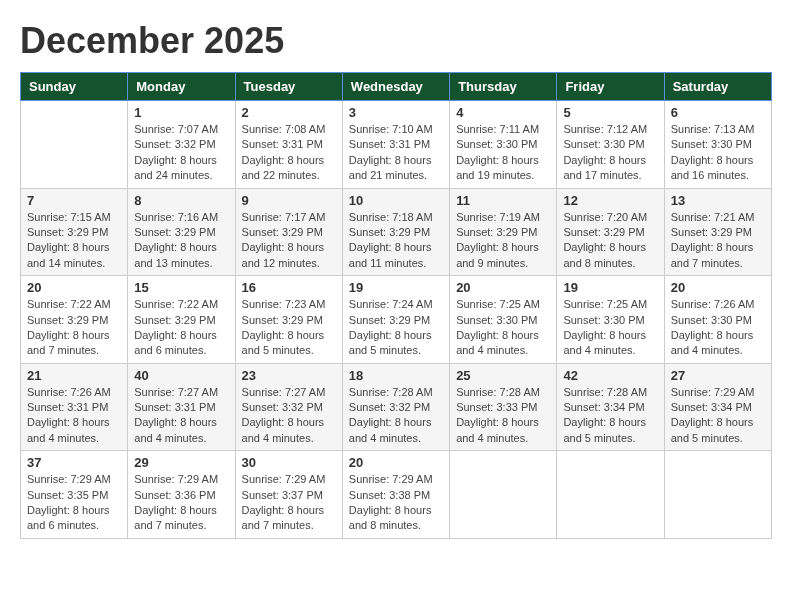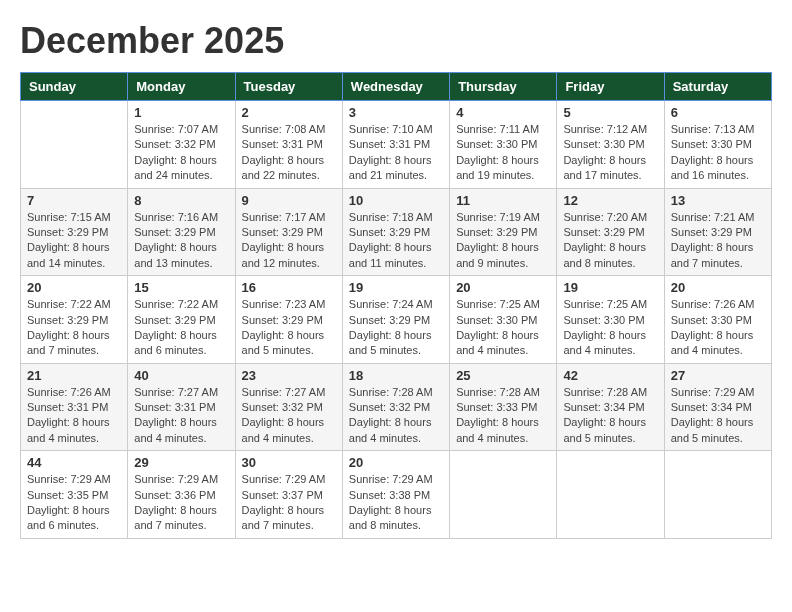--- a/index.html
+++ b/index.html
@@ -213,21 +213,21 @@
           <span class="day-num">42</span>
           <div class="day-info">Sunrise: 7:28 AM<br>Sunset: 3:34 PM<br>Daylight: 8 hours<br>and 5 minutes.</div>
         </td>
         <td>
           <span class="day-num">27</span>
           <div class="day-info">Sunrise: 7:29 AM<br>Sunset: 3:34 PM<br>Daylight: 8 hours<br>and 5 minutes.</div>
         </td>
       </tr>
       <tr>
         <td>
-          <span class="day-num">44</span>
+          <span class="day-num">37</span>
           <div class="day-info">Sunrise: 7:29 AM<br>Sunset: 3:35 PM<br>Daylight: 8 hours<br>and 6 minutes.</div>
         </td>
         <td>
           <span class="day-num">29</span>
           <div class="day-info">Sunrise: 7:29 AM<br>Sunset: 3:36 PM<br>Daylight: 8 hours<br>and 7 minutes.</div>
         </td>
         <td>
           <span class="day-num">30</span>
           <div class="day-info">Sunrise: 7:29 AM<br>Sunset: 3:37 PM<br>Daylight: 8 hours<br>and 7 minutes.</div>
         </td>

